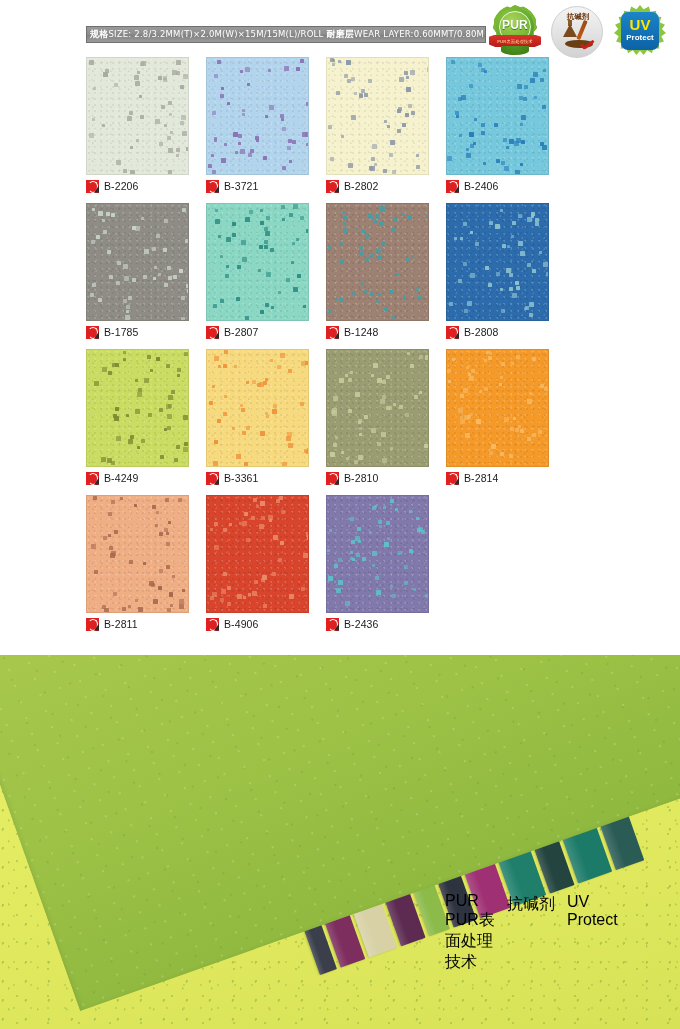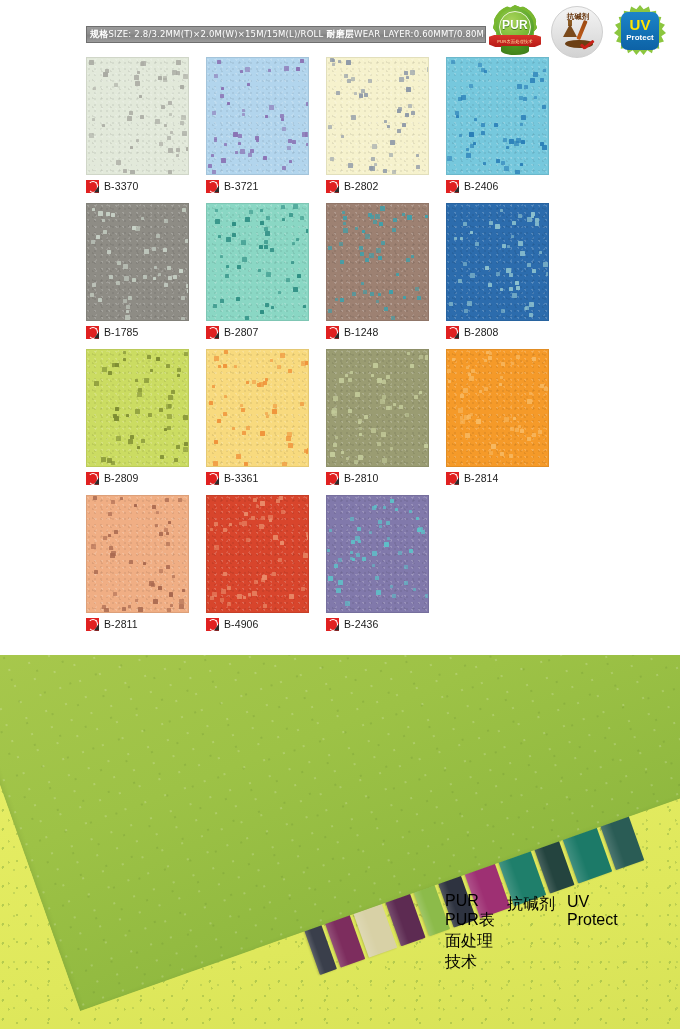--- a/index.html
+++ b/index.html
@@ -462,21 +462,21 @@
               <i style="left: 75%; top: 17.4%; background: rgb(169, 170, 162); opacity: 0.6; width: 4px; height: 4px;"></i>
               <i style="left: 53.1%; top: 2.5%; background: rgb(169, 170, 162); opacity: 0.82; width: 5px; height: 5px;"></i>
               <i style="left: 26.4%; top: 21.8%; background: rgb(169, 170, 162); opacity: 0.6; width: 4px; height: 4px;"></i>
               <i style="left: 73.7%; top: 40.6%; background: rgb(169, 170, 162); opacity: 0.86; width: 4px; height: 4px;"></i>
               <i style="left: 79.9%; top: 36.9%; background: rgb(169, 170, 162); opacity: 0.82; width: 4px; height: 4px;"></i>
               <i style="left: 92.1%; top: 54.3%; background: rgb(169, 170, 162); opacity: 0.67; width: 4px; height: 4px;"></i>
             </div>
           </div>
           <div class="swatch-label">
             <span class="logo"></span>
-            <span class="code">B-3370</span>
+            <span class="code">B-2206</span>
           </div>
         </div>
         <div class="swatch-cell">
           <div class="swatch-tile" style="background: rgb(178, 213, 237);">
             <div class="grain"></div>
             <div class="flecks">
               <i style="left: 3.7%; top: 82.6%; background: rgb(138, 114, 180); opacity: 0.86; width: 3px; height: 3px;"></i>
               <i style="left: 14%; top: 85.8%; background: rgb(138, 114, 180); opacity: 0.92; width: 5px; height: 5px;"></i>
               <i style="left: 97.4%; top: 64.2%; background: rgb(138, 114, 180); opacity: 0.78; width: 5px; height: 5px;"></i>
               <i style="left: 61.4%; top: 40.9%; background: rgb(138, 114, 180); opacity: 0.64; width: 5px; height: 5px;"></i>
@@ -922,21 +922,21 @@
               <i style="left: 19.7%; top: 92.8%; background: rgb(125, 140, 50); opacity: 0.78; width: 5px; height: 5px;"></i>
               <i style="left: 6.6%; top: 26.9%; background: rgb(125, 140, 50); opacity: 0.71; width: 5px; height: 5px;"></i>
               <i style="left: 47.6%; top: 50.7%; background: rgb(125, 140, 50); opacity: 0.69; width: 5px; height: 5px;"></i>
               <i style="left: 50.7%; top: 32.9%; background: rgb(125, 140, 50); opacity: 0.75; width: 4px; height: 4px;"></i>
               <i style="left: 88.7%; top: 21%; background: rgb(125, 140, 50); opacity: 0.89; width: 3px; height: 3px;"></i>
               <i style="left: 60%; top: 54.6%; background: rgb(125, 140, 50); opacity: 0.71; width: 4px; height: 4px;"></i>
             </div>
           </div>
           <div class="swatch-label">
             <span class="logo"></span>
-            <span class="code">B-2809</span>
+            <span class="code">B-4249</span>
           </div>
         </div>
         <div class="swatch-cell">
           <div class="swatch-tile" style="background: rgb(248, 218, 126);">
             <div class="grain"></div>
             <div class="flecks">
               <i style="left: 11.3%; top: 59.9%; background: rgb(240, 148, 59); opacity: 0.64; width: 3px; height: 3px;"></i>
               <i style="left: 36.4%; top: 96.6%; background: rgb(240, 148, 59); opacity: 0.69; width: 3px; height: 3px;"></i>
               <i style="left: 74.2%; top: 96.8%; background: rgb(240, 148, 59); opacity: 0.7; width: 5px; height: 5px;"></i>
               <i style="left: 78.6%; top: 73.9%; background: rgb(240, 148, 59); opacity: 0.81; width: 5px; height: 5px;"></i>

